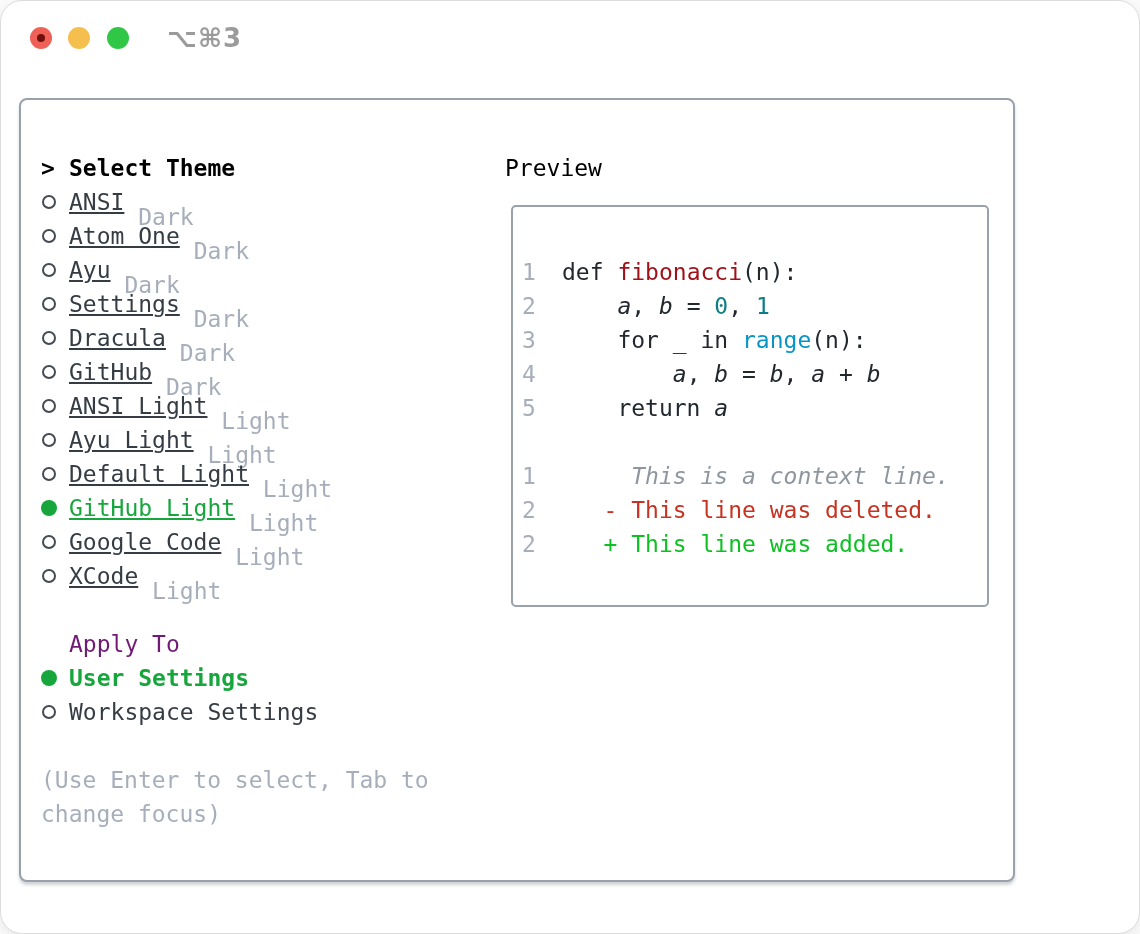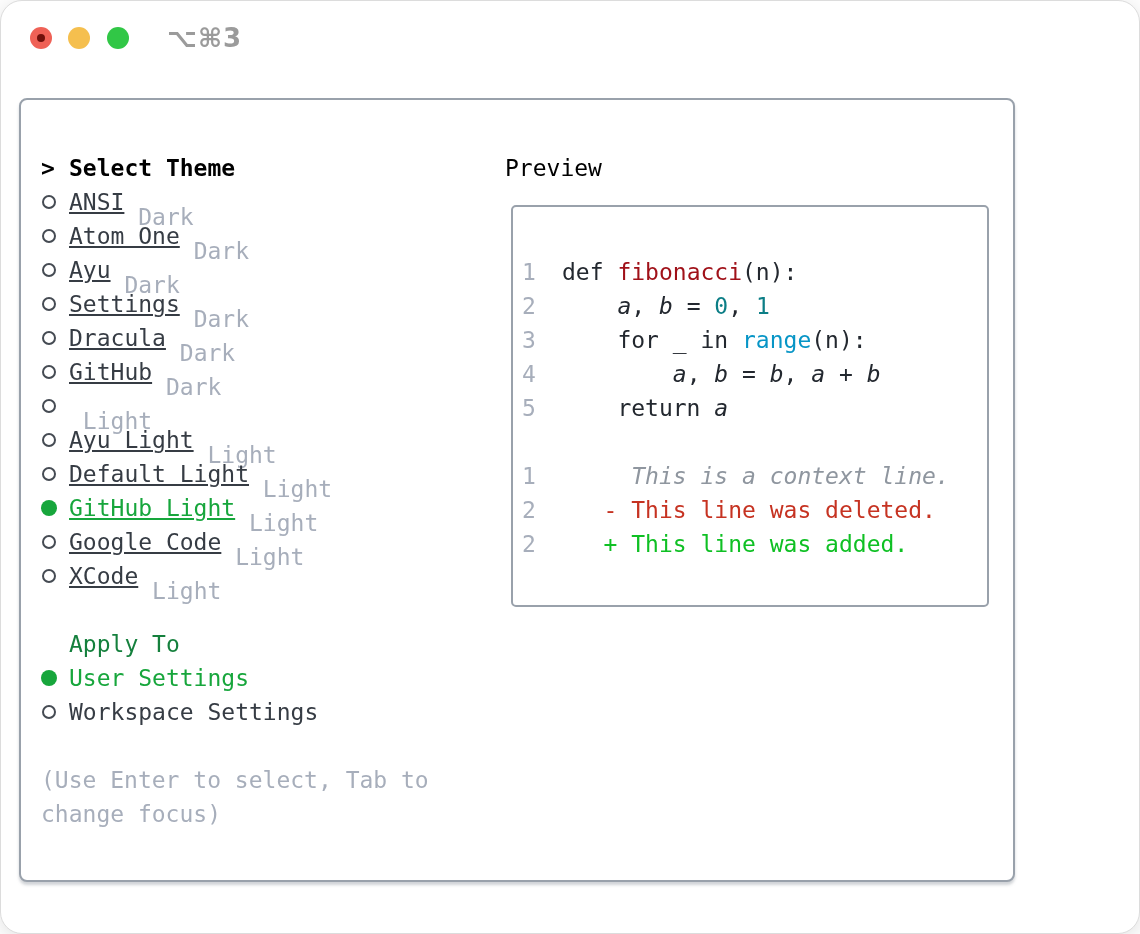--- a/index.html
+++ b/index.html
@@ -66,22 +66,22 @@
   .radio{
     width:14px;height:14px;border-radius:50%;
     border:2px solid #454b53;margin-left:1px;
   }
   .radio.on{border:none;width:16px;height:16px;background:var(--accent-green);margin-left:0;}
   .cursor-glyph{font-weight:bold;color:#000;}
   .header-label{font-weight:bold;color:#000;}
   .theme-name{color:var(--item-dark);text-decoration:underline;}
   .theme-name.selected{color:var(--accent-green);}
   .variant{color:var(--muted-gray);margin-top:30px;}
-  .apply-label{color:#15803d;}
-  .option-name.selected{color:var(--accent-green);}
+  .apply-label{color:#701a75;}
+  .option-name.selected{color:var(--accent-green);font-weight:bold;}
   .spacer{height:34px;}
   .help{color:var(--muted-gray);}
   .help div{height:34px;white-space:pre;}
 
   
   .preview-label{
     position:absolute;left:484px;top:51px;height:34px;line-height:34px;
     font-size:23px;font-weight:normal;color:#000;text-align:center;
   }
   .preview-box{
@@ -125,21 +125,21 @@
         <span class="header-label">Select Theme</span>
       </div>
 
       <div id="themeRows">
           <div class="row"><span class="marker"><span class="radio"></span></span><span class="theme-name">ANSI</span><span class="variant"> Dark</span></div>
           <div class="row"><span class="marker"><span class="radio"></span></span><span class="theme-name">Atom One</span><span class="variant"> Dark</span></div>
           <div class="row"><span class="marker"><span class="radio"></span></span><span class="theme-name">Ayu</span><span class="variant"> Dark</span></div>
           <div class="row"><span class="marker"><span class="radio"></span></span><span class="theme-name">Settings</span><span class="variant"> Dark</span></div>
           <div class="row"><span class="marker"><span class="radio"></span></span><span class="theme-name">Dracula</span><span class="variant"> Dark</span></div>
           <div class="row"><span class="marker"><span class="radio"></span></span><span class="theme-name">GitHub</span><span class="variant"> Dark</span></div>
-          <div class="row"><span class="marker"><span class="radio"></span></span><span class="variant"> Light</span></div>
+          <div class="row"><span class="marker"><span class="radio"></span></span><span class="theme-name">ANSI Light</span><span class="variant"> Light</span></div>
           <div class="row"><span class="marker"><span class="radio"></span></span><span class="theme-name">Ayu Light</span><span class="variant"> Light</span></div>
           <div class="row"><span class="marker"><span class="radio"></span></span><span class="theme-name">Default Light</span><span class="variant"> Light</span></div>
           <div class="row"><span class="marker"><span class="radio on"></span></span><span class="theme-name selected">GitHub Light</span><span class="variant"> Light</span></div>
           <div class="row"><span class="marker"><span class="radio"></span></span><span class="theme-name">Google Code</span><span class="variant"> Light</span></div>
           <div class="row"><span class="marker"><span class="radio"></span></span><span class="theme-name">XCode</span><span class="variant"> Light</span></div>
         </div>
 
       <div class="spacer"></div>
 
       <div class="row">

